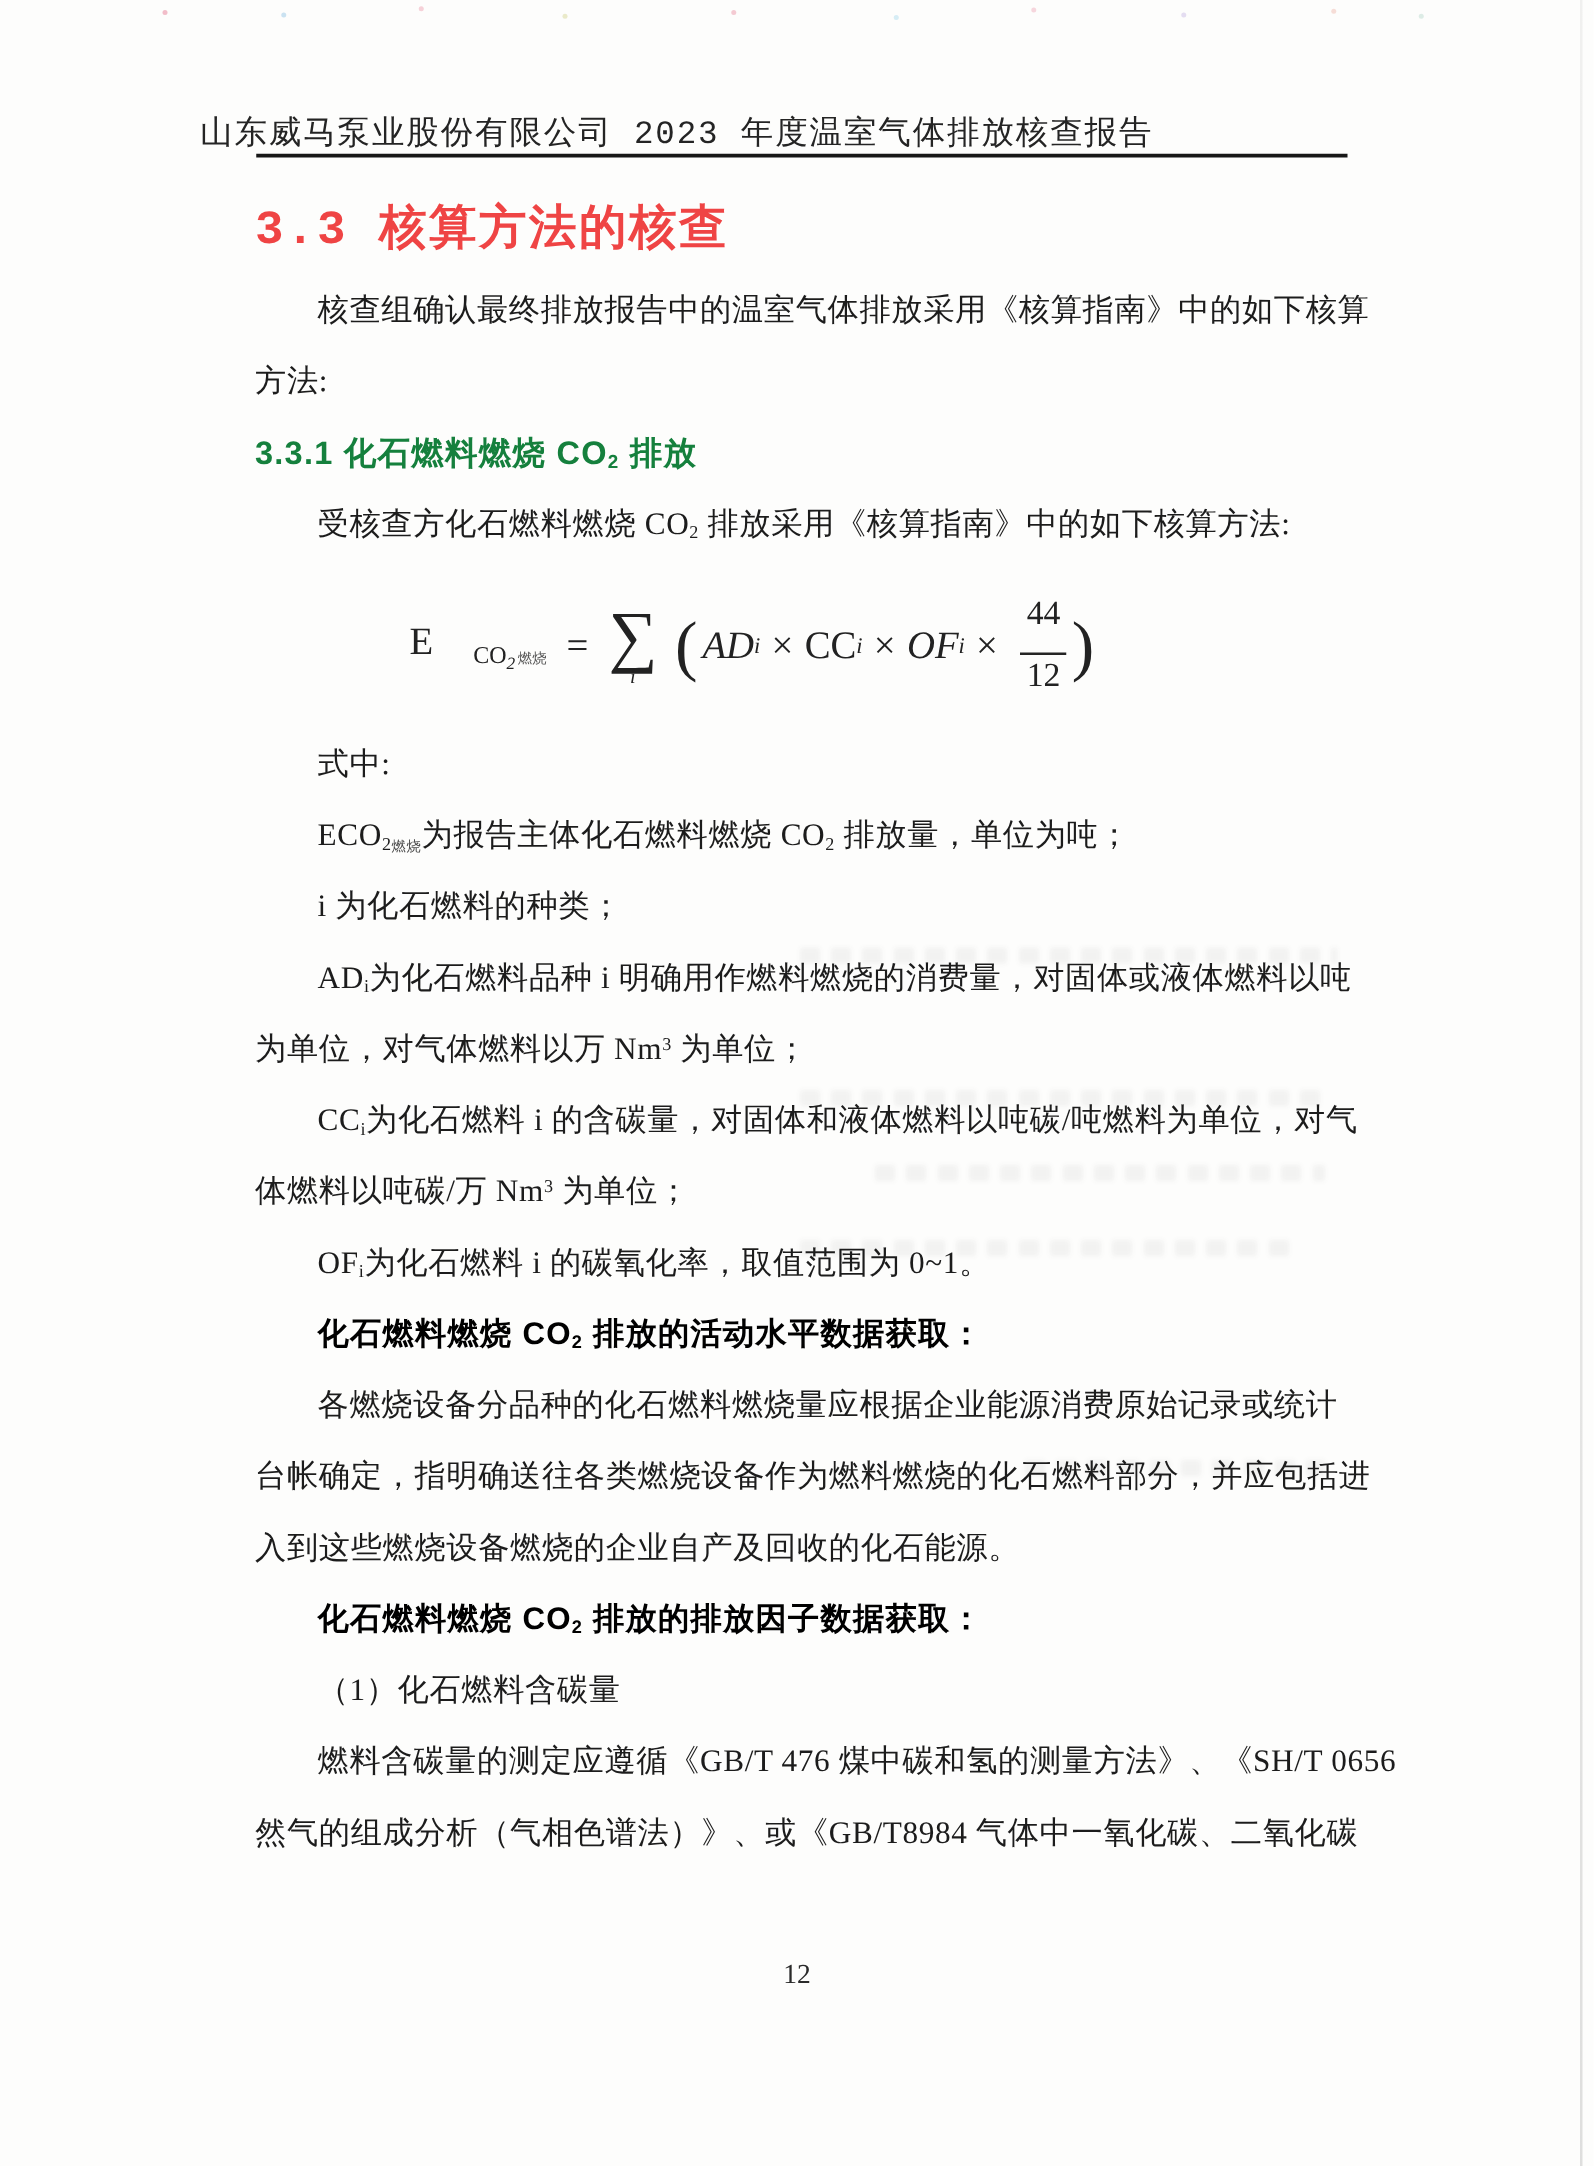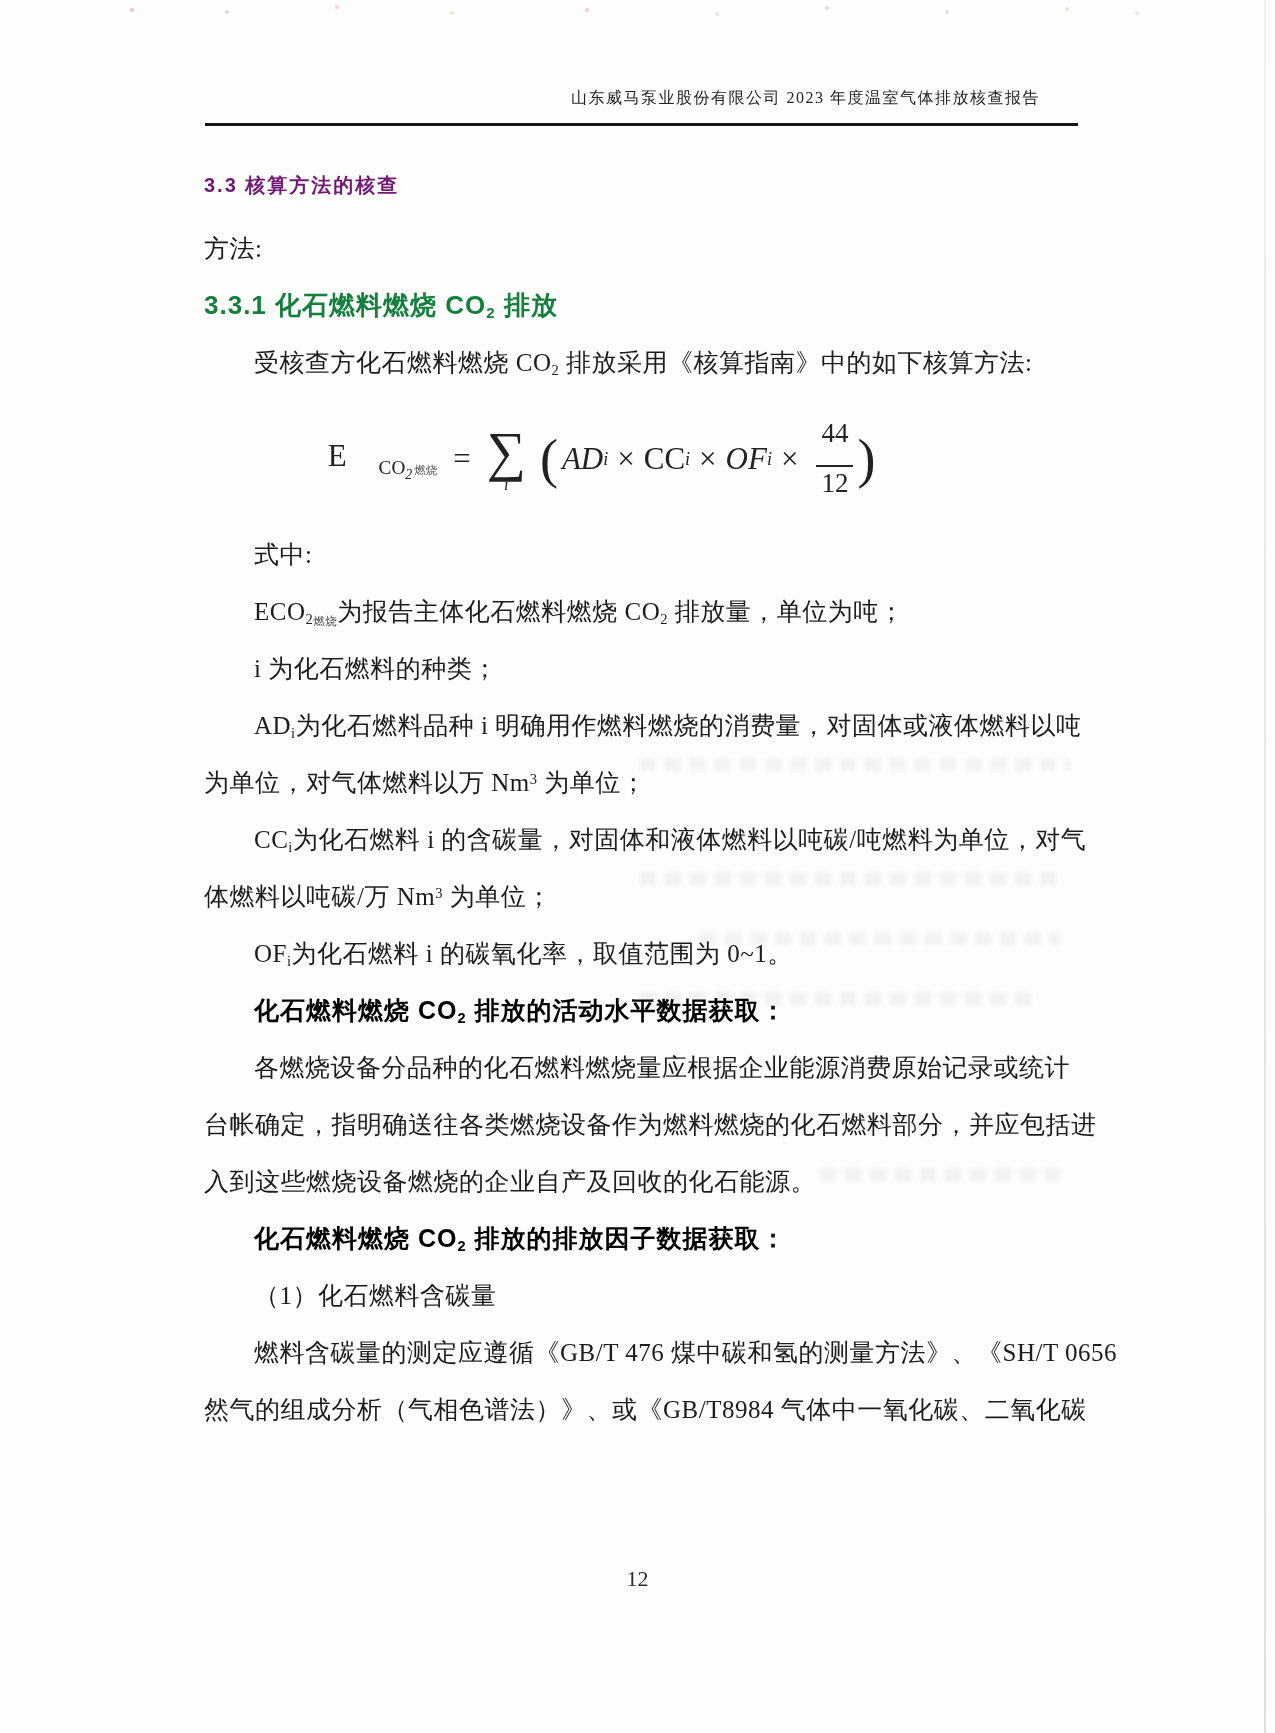--- a/index.html
+++ b/index.html
@@ -2,31 +2,31 @@
 <html><head>
 <meta charset="utf-8">
 <style>
   html,body{margin:0;padding:0;background:#ffffff;}
   .page{
     position:relative;width:1275px;height:1733px;background:#fdfdfc;overflow:hidden;
     font-family:"Liberation Serif","DejaVu Serif",serif;color:#1c1c1c;
   }
   
   .doc-header{
-    position:absolute;top:88px;left:160px;width:880px;text-align:right;
-    font-size:16px;letter-spacing:1.5px;color:#242424;white-space:nowrap;
+    position:absolute;top:88px;left:160px;width:880px;text-align:left;
+    font-size:26px;letter-spacing:1.5px;color:#242424;white-space:nowrap;font-family:Liberation Mono, monospace;
   }
   .header-rule{position:absolute;top:123px;left:205px;width:873px;height:3px;background:#171717;}
   
   .content{position:absolute;left:204px;top:150px;width:885px;}
   .line{height:57px;line-height:57px;font-size:25px;white-space:nowrap;letter-spacing:0.5px;}
   .line.indent{padding-left:50px;}
   .line.h1{
-    font-family:Liberation Sans, sans-serif;font-weight:700;
-    font-size:20px;height:70px;line-height:70px;color:#701a75;letter-spacing:2px;
+    font-family:Liberation Mono, monospace;font-weight:700;
+    font-size:38px;height:70px;line-height:70px;color:#ef4444;letter-spacing:2px;
   }
   .line.h2{
     font-family:"Liberation Sans","DejaVu Sans",sans-serif;font-weight:700;
     font-size:26px;color:#15803d;letter-spacing:1px;
   }
   .line.bold{
     font-family:"Liberation Sans","DejaVu Sans",sans-serif;font-weight:700;color:#000;
     letter-spacing:1px;
   }
   sub{font-size:0.58em;vertical-align:-0.25em;line-height:0;}
@@ -85,20 +85,21 @@
   <div class="ghost g3"></div>
   <div class="ghost g4"></div>
   <div class="ghost g5"></div>
 
   <div class="doc-header">山东威马泵业股份有限公司 2023 年度温室气体排放核查报告</div>
   <div class="header-rule"></div>
 
   <div class="content">
     <div id="lines-top">
         <div class="line h1"><span>3.3 核算方法的核查</span></div>
+        <div class="line indent"><span>核查组确认最终排放报告中的温室气体排放采用《核算指南》中的如下核算</span></div>
         <div class="line"><span>方法:</span></div>
         <div class="line h2"><span>3.3.1 化石燃料燃烧 CO</span><sub>2</sub><span> 排放</span></div>
         <div class="line indent"><span>受核查方化石燃料燃烧 CO</span><sub>2</sub><span> 排放采用《核算指南》中的如下核算方法:</span></div>
       </div>
 
     <div class="formula">
       <span class="f-lhs"><span>E</span><span class="f-sub"><span>CO</span><sub>2</sub><span class="f-sublabel">燃烧</span></span></span>
       <span class="f-eq">=</span>
       <span class="sigma">
           <span class="s">∑</span>

